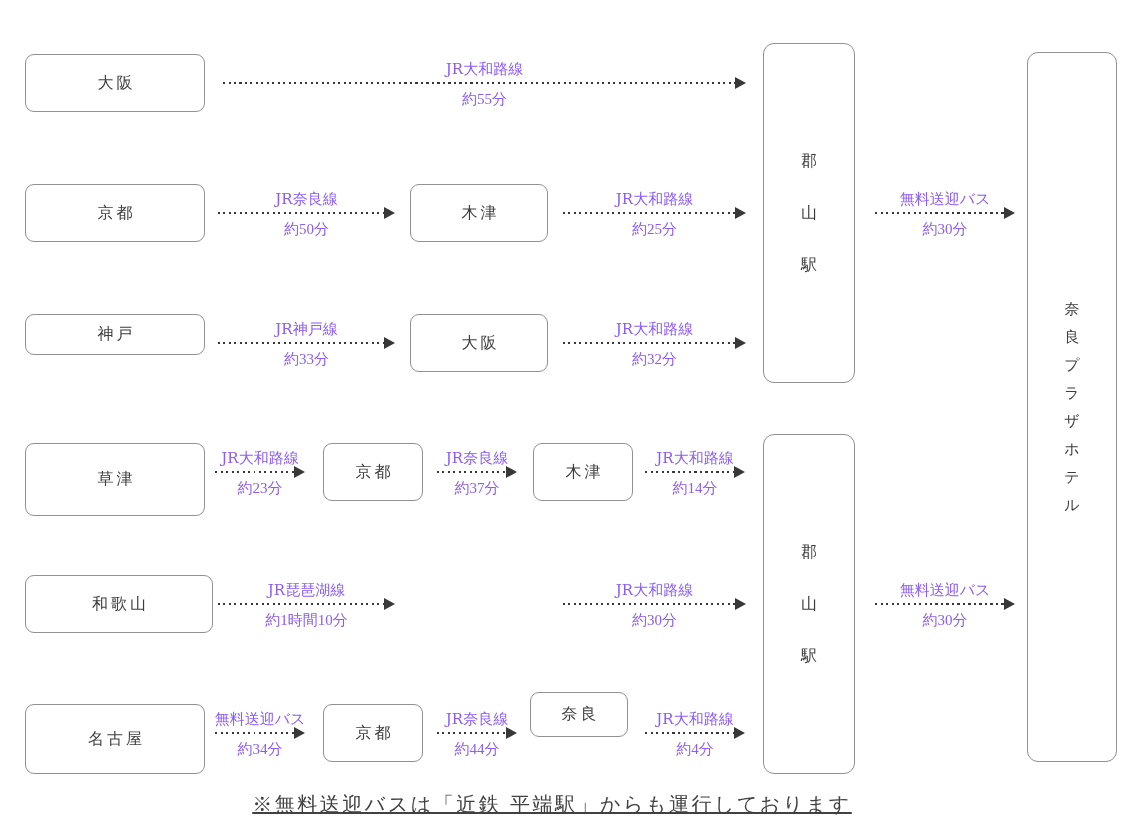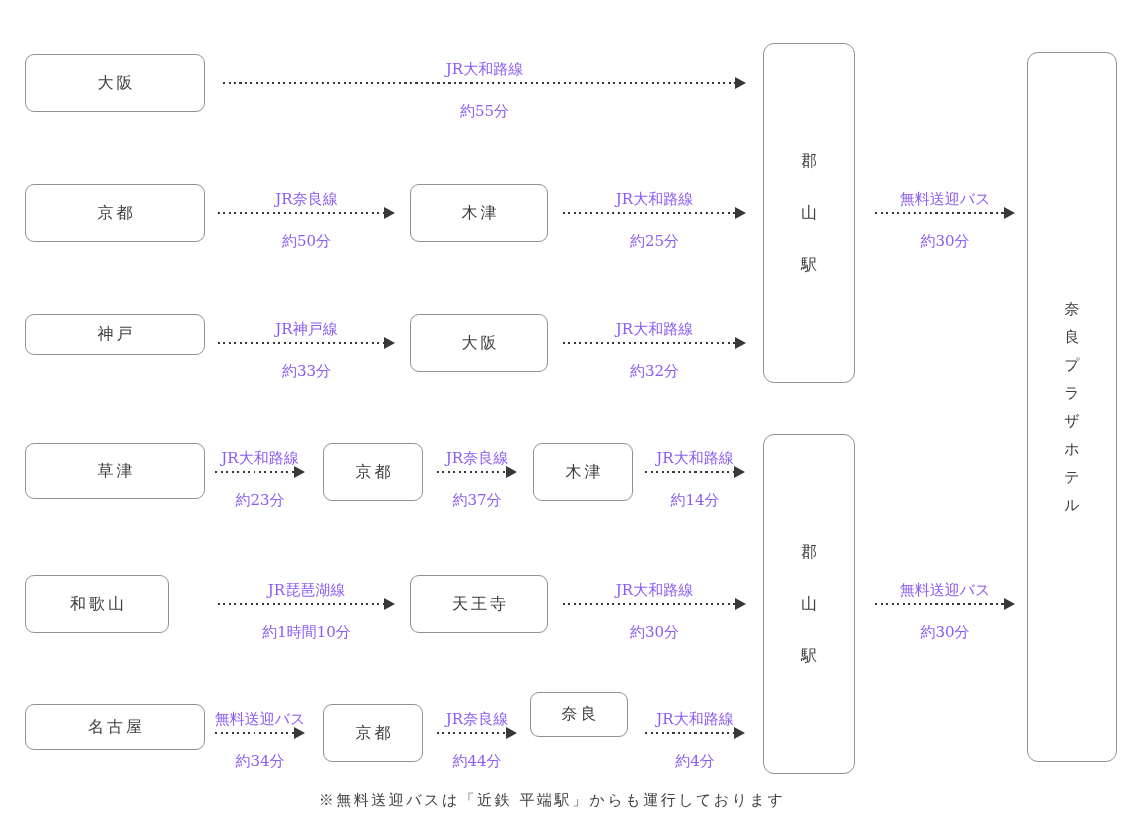--- a/index.html
+++ b/index.html
@@ -62,65 +62,63 @@
     position: absolute;
     left: 50%;
     transform: translateX(-50%);
     white-space: nowrap;
     font-size: 15px;
     line-height: 1.1;
     color: #8b5cf6;
     text-align: right;
   }
   .seg .lbl.top { bottom: 6px; }
-  .seg .lbl.bot { top: 20px; }
+  .seg .lbl.bot { top: 8px; font-family: Liberation Serif, serif; }
   
   .footnote {
     position: absolute;
     left: 0;
     top: 779px;
     width: 1104px;
     text-align: center;
-    font-size: 15px;
+    font-size: 20px;
     letter-spacing: 2.5px;
     color: #414141;
+    text-decoration: underline;
   }
 </style>
 </head>
 <body>
 
 <div class="canvas">
 
   <div class="box" style="left:25px;  top:42px;  width:180px; height:58px">
       <span>大阪</span>
     </div>
   <div class="box" style="left:25px;  top:172px; width:180px; height:58px">
       <span>京都</span>
     </div>
   <div class="box" style="left:25px;  top:302px; width:180px; height:41px">
       <span>神戸</span>
     </div>
-  <div class="box" style="left:25px;  top:431px; width:180px; height:56px">
+  <div class="box" style="left:25px;  top:431px; width:180px; height:73px">
       <span>草津</span>
     </div>
-  <div class="box" style="left:25px;  top:563px; width:144px; height:58px">
+  <div class="box" style="left:25px;  top:563px; width:188px; height:58px">
       <span>和歌山</span>
     </div>
-  <div class="box" style="left:25px;  top:692px; width:180px; height:46px">
+  <div class="box" style="left:25px;  top:692px; width:180px; height:70px">
       <span>名古屋</span>
     </div>
 
   <div class="box" style="left:410px; top:172px; width:138px; height:58px">
       <span>木津</span>
     </div>
   <div class="box" style="left:410px; top:302px; width:138px; height:58px">
       <span>大阪</span>
-    </div>
-  <div class="box" style="left:410px; top:563px; width:138px; height:58px">
-      <span>天王寺</span>
     </div>
 
   <div class="box" style="left:323px; top:431px; width:100px; height:58px">
       <span>京都</span>
     </div>
   <div class="box" style="left:533px; top:431px; width:100px; height:58px">
       <span>木津</span>
     </div>
   <div class="box" style="left:323px; top:692px; width:100px; height:58px">
       <span>京都</span>

